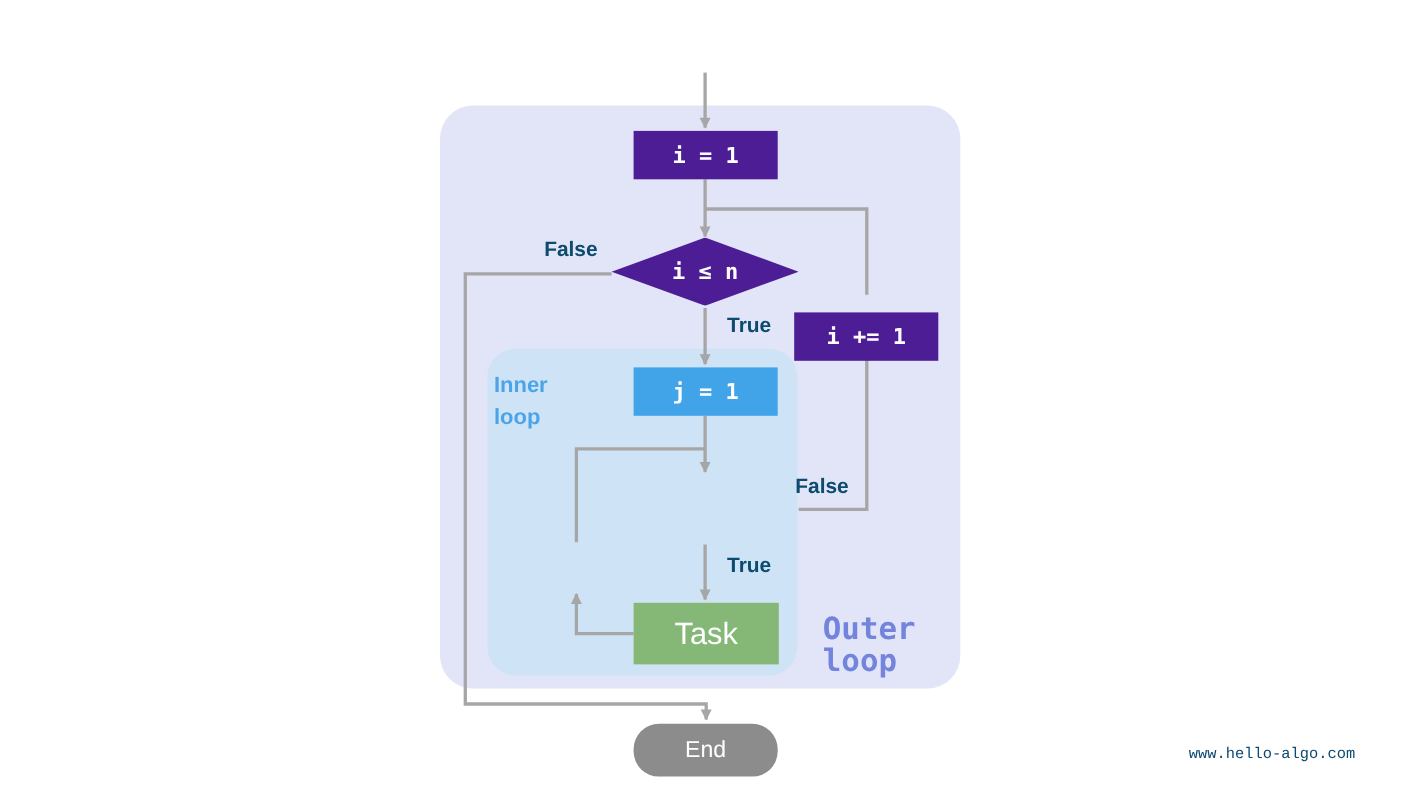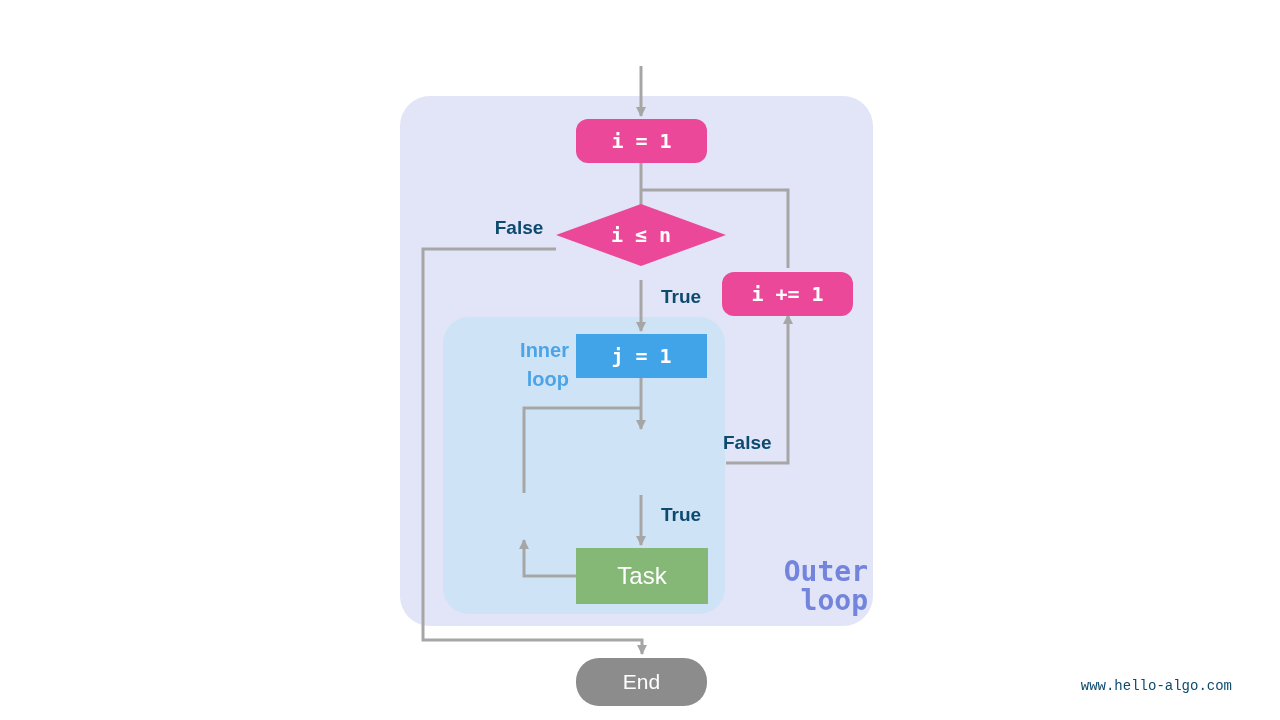--- a/index.html
+++ b/index.html
@@ -42,48 +42,48 @@
     box-sizing: border-box;
   }
   .terminal {
     width: 131px; height: 48px;
     background: #8C8C8C;
     border-radius: 12px;
     font-size: 21px;
     font-family: "Liberation Sans", sans-serif;
   }
   .process-sans {
-    font-size: 24px;
+    font-size: 28px;
     font-family: "Liberation Sans", sans-serif;
   }
   .mono-label {
     font-family: "DejaVu Sans Mono", monospace;
     font-weight: bold;
     font-size: 20px;
   }
-  .purple { background: #ec4899; border-radius: 12px; }
+  .purple { background: #4c1d95; }
   .blue   { background: #41A3E8; }
   .green  { background: #85B877; }
   .rect-node { width: 131px; height: 44px; }
   .task-node { width: 132px; height: 56px; }
   .diamond {
     clip-path: polygon(50% 0, 100% 50%, 50% 100%, 0 50%);
   }
   .edge-label {
     position: absolute;
     z-index: 3;
     font-family: "Liberation Sans", sans-serif;
     font-weight: bold;
     font-size: 19px;
     color: #0c4a6e;
   }
   .region-label {
     position: absolute;
     z-index: 3;
-    text-align: right;
+    text-align: left;
     font-weight: bold;
   }
   .region-label-inner {
     left: 449px; top: 336px;
     width: 120px;
     color: #4CA4E8;
     font-size: 20px;
     line-height: 29px;
     font-family: "Liberation Sans", sans-serif;
   }
@@ -132,25 +132,25 @@
       <path d="M641,495 L641,545" marker-end="url(#arrowhead)"></path>
       <path d="M576,576 L524,576 L524,540" marker-end="url(#arrowhead)"></path>
     </g>
   </svg>
 
 
   <div class="node rect-node purple mono-label" style="left:576px; top:119px;">
     <span>i = 1</span>
   </div>
 
-  <div class="node diamond purple mono-label" style="left:556px; top:204px; width:170px; height:62px;">
+  <div class="node diamond purple mono-label" style="left:556px; top:216px; width:170px; height:62px;">
     <span>i ≤ n</span>
   </div>
 
-  <div class="node rect-node purple mono-label" style="left:722px; top:272px;">
+  <div class="node rect-node purple mono-label" style="left:722px; top:284px;">
     <span>i += 1</span>
   </div>
 
   <div class="node rect-node blue mono-label" style="left:576px; top:334px;">
     <span>j = 1</span>
   </div>
 
 
 
   <div class="node task-node green process-sans" style="left:576px; top:548px;">

